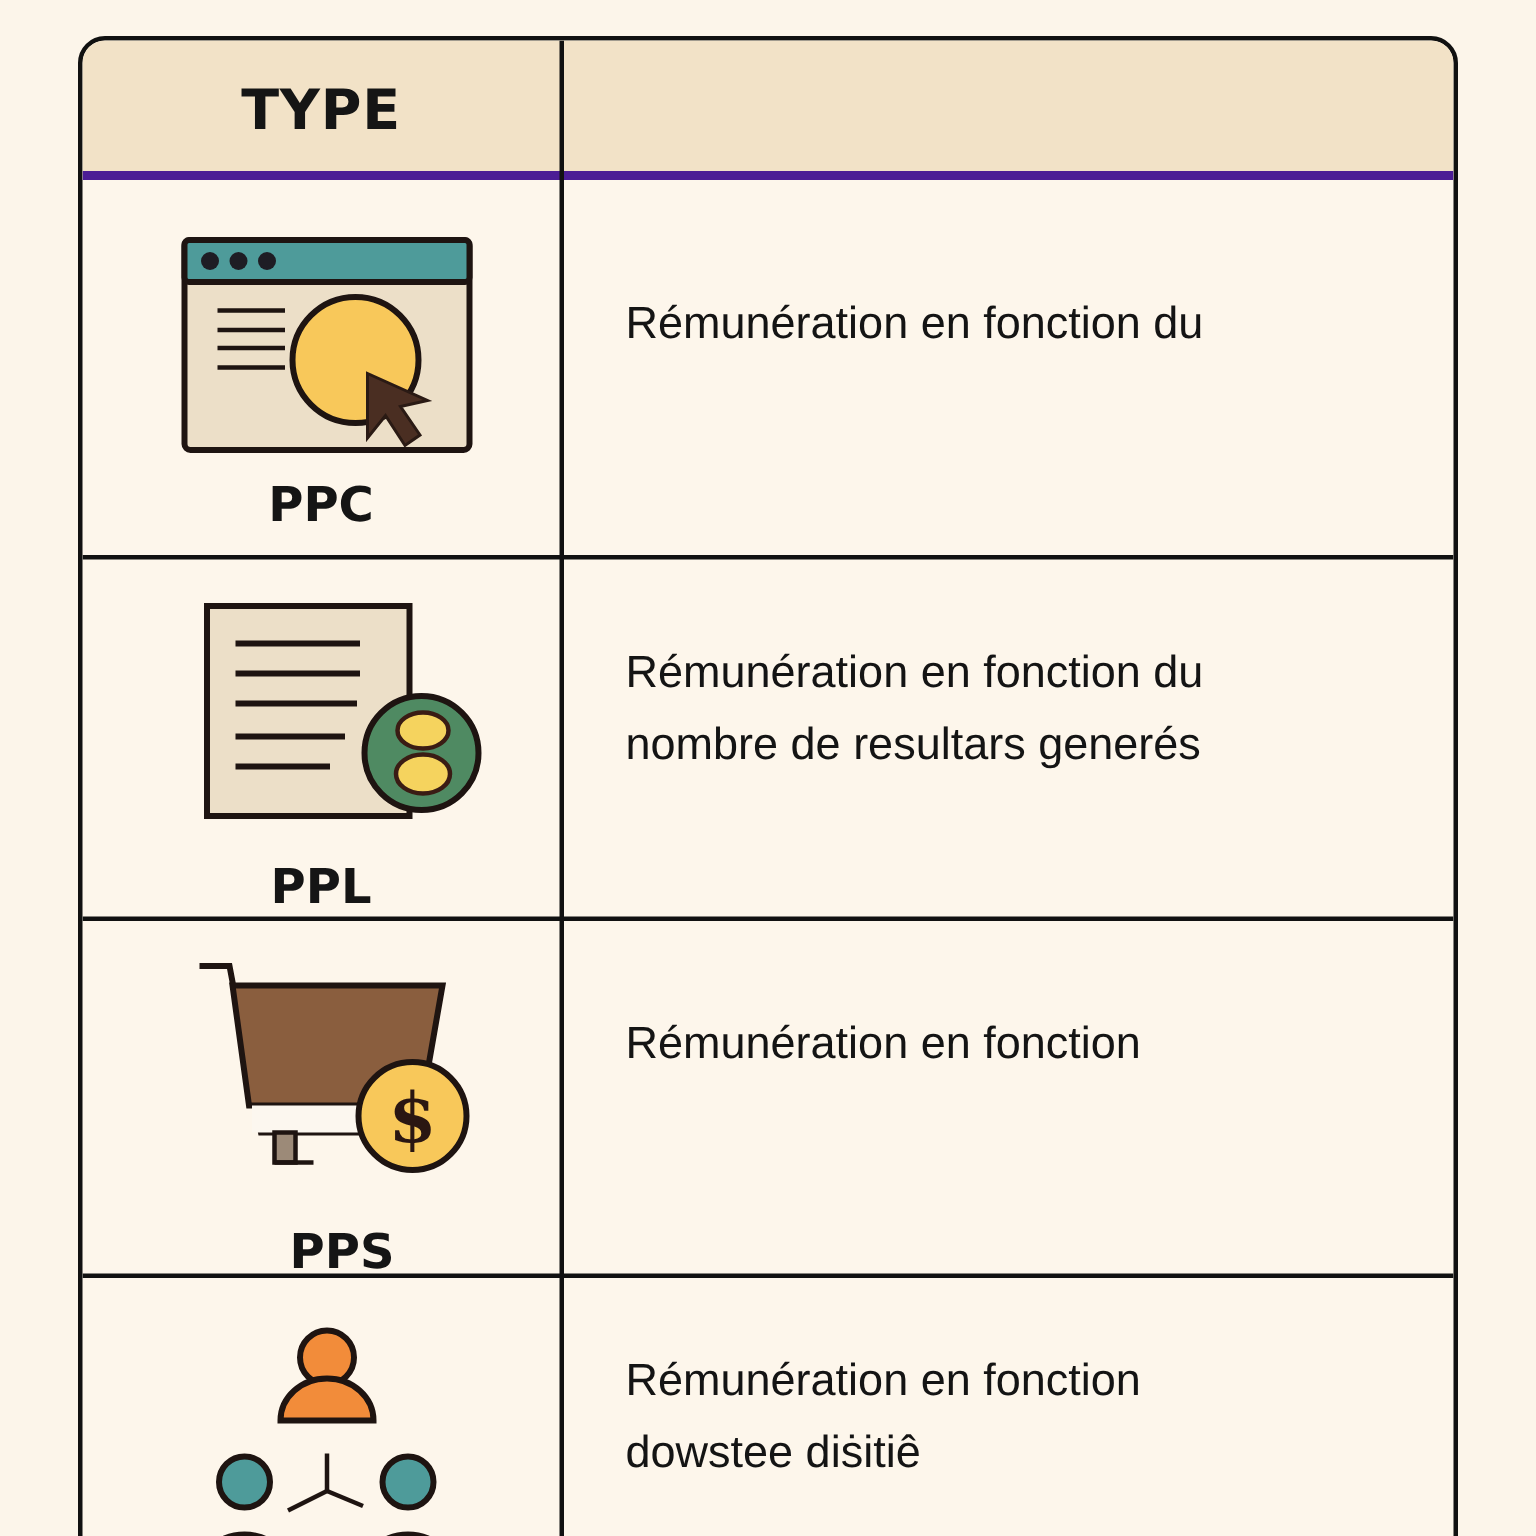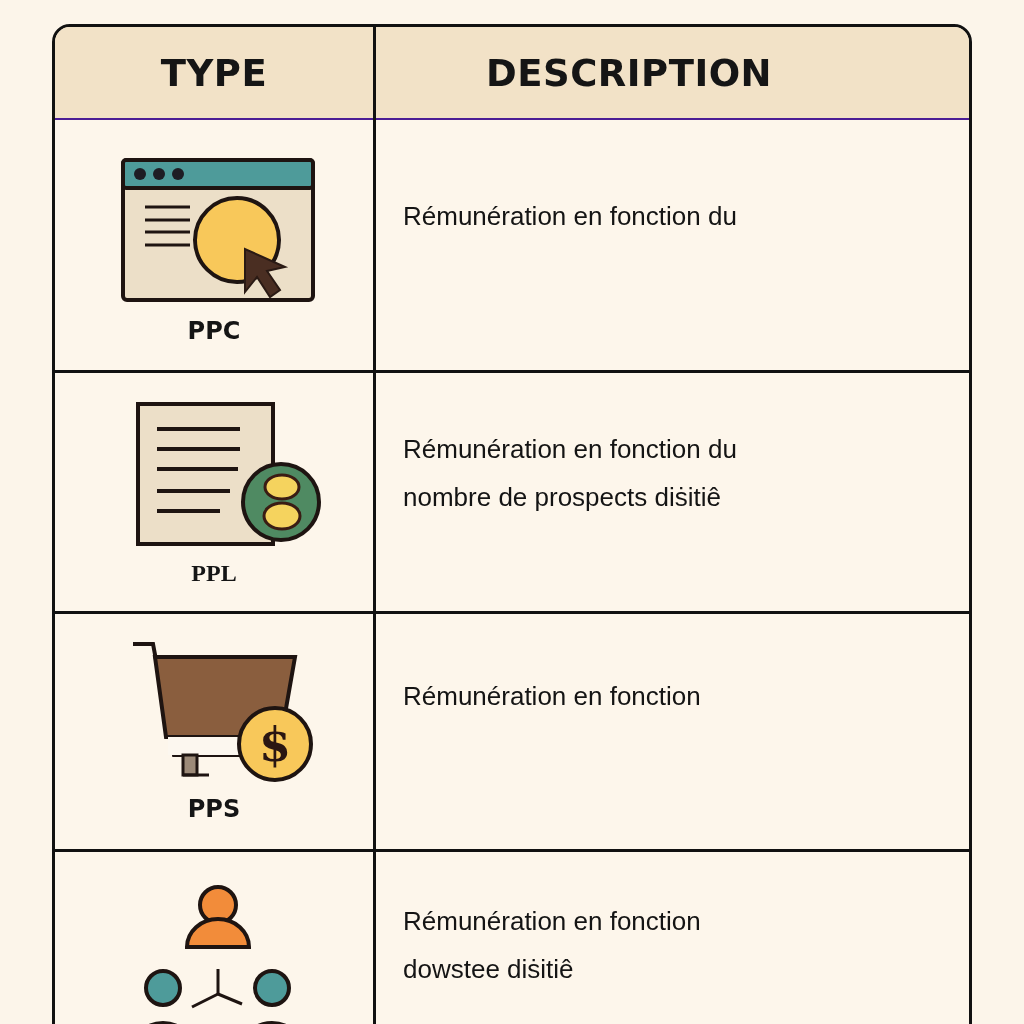--- a/index.html
+++ b/index.html
@@ -21,21 +21,21 @@
     box-sizing: border-box;
     background: #fdf6eb;
     overflow: hidden;
   }
   .header {
     position: absolute;
     left: 0; top: 0;
     width: 100%;
     height: 93px;
     background: #f2e2c7;
-    border-bottom: 2px solid #4c1d95;
+    border-bottom: 6px solid #4c1d95;
     box-sizing: border-box;
   }
   .vline {
     position: absolute;
     left: 318px;
     top: 0;
     width: 3px;
     height: 100%;
     background: #111;
   }
@@ -67,40 +67,39 @@
     width: 318px;
   }
   .icon-wrap svg { position: absolute; }
   .code-label {
     position: absolute;
     left: 0;
     width: 318px;
     text-align: center;
     font-family: "DejaVu Sans", sans-serif;
     font-weight: bold;
-    font-size: 24px;
+    font-size: 32px;
     color: #151515;
   }
   .desc-text {
     position: absolute;
-    left: 348px;
+    left: 362px;
     width: 560px;
     font-family: "Liberation Sans", sans-serif;
-    font-size: 26px;
+    font-size: 30px;
     line-height: 48px;
     color: #141414;
   }
 </style>
 </head>
 <body>
 
 <div class="table">
   <div class="header">
     <div class="hcell type">TYPE</div>
-    <div class="hcell desc">DESCRIPTION</div>
   </div>
   <div class="vline"></div>
   <div class="hline" style="top:343px;"></div>
   <div class="hline" style="top:584px;"></div>
   <div class="hline" style="top:822px;"></div>
 
   <div>
     <div class="icon-wrap" style="top:120px;height:160px;">
       <svg style="left:65px;top:10px;" width="200" height="150" viewBox="0 0 200 150">
         <rect x="3" y="3" width="190" height="140" rx="4" fill="#ecdfc8" stroke="#1e1411" stroke-width="4"></rect>
@@ -129,40 +128,40 @@
         <line x1="22" y1="28" x2="105" y2="28" stroke="#1e1411" stroke-width="4"></line>
         <line x1="22" y1="48" x2="105" y2="48" stroke="#1e1411" stroke-width="4"></line>
         <line x1="22" y1="68" x2="103" y2="68" stroke="#1e1411" stroke-width="4"></line>
         <line x1="22" y1="90" x2="95" y2="90" stroke="#1e1411" stroke-width="4"></line>
         <line x1="22" y1="110" x2="85" y2="110" stroke="#1e1411" stroke-width="4"></line>
         <circle cx="146" cy="101" r="38" fill="#4f8a62" stroke="#1e1411" stroke-width="4"></circle>
         <ellipse cx="147" cy="86" rx="17" ry="12" fill="#f5d35e" stroke="#3a1c14" stroke-width="3"></ellipse>
         <ellipse cx="147" cy="115" rx="18" ry="13" fill="#f5d35e" stroke="#3a1c14" stroke-width="3"></ellipse>
       </svg>
     </div>
-    <div class="code-label" style="top:533px;font-family:Liberation Serif, serif;">PPL</div>
+    <div class="code-label" style="top:545px;">PPL</div>
     <div class="desc-text" style="top:398px;">
       <div>Rémunération en fonction du</div>
-      <div>nombre de prospects diṡitiê</div>
+      <div>nombre de resultars generés</div>
     </div>
   </div>
 
   <div>
     <div class="icon-wrap" style="top:610px;height:170px;">
       <svg style="left:76px;top:0px;" width="190" height="150" viewBox="0 0 190 150">
         <polyline points="2,7 22,7 43,118 140,118" fill="none" stroke="#1e1411" stroke-width="4"></polyline>
         <polygon points="24,20 164,20 150,100 35,100" fill="#8a5e3e" stroke="#1e1411" stroke-width="4"></polygon>
         <rect x="37" y="100" width="103" height="18" fill="#fcf7ef"></rect>
         <rect x="52" y="118" width="14" height="20" fill="#9c8a78" stroke="#1e1411" stroke-width="3"></rect>
         <line x1="52" y1="138" x2="78" y2="138" stroke="#1e1411" stroke-width="3"></line>
         <circle cx="144" cy="107" r="36" fill="#f8c85a" stroke="#1e1411" stroke-width="4"></circle>
         <text x="144" y="124" text-anchor="middle" font-family="DejaVu Serif, serif" font-weight="bold" font-size="46" fill="#2a1612">$</text>
       </svg>
     </div>
-    <div class="code-label" style="top:768px;">PPS</div>
+    <div class="code-label" style="top:788px;padding-left:14px;">PPS</div>
     <div class="desc-text" style="top:645px;">
       <div>Rémunération en fonction</div>
     </div>
   </div>
 
   <div>
     <div class="icon-wrap" style="top:850px;height:200px;">
       <svg style="left:70px;top:0px;" width="190" height="200" viewBox="0 0 190 200">
         <circle cx="93" cy="28" r="18" fill="#f28c3a" stroke="#1e1411" stroke-width="4"></circle>
         <path d="M62,70 A31,28 0 0 1 124,70 Z" fill="#f28c3a" stroke="#1e1411" stroke-width="4"></path>

